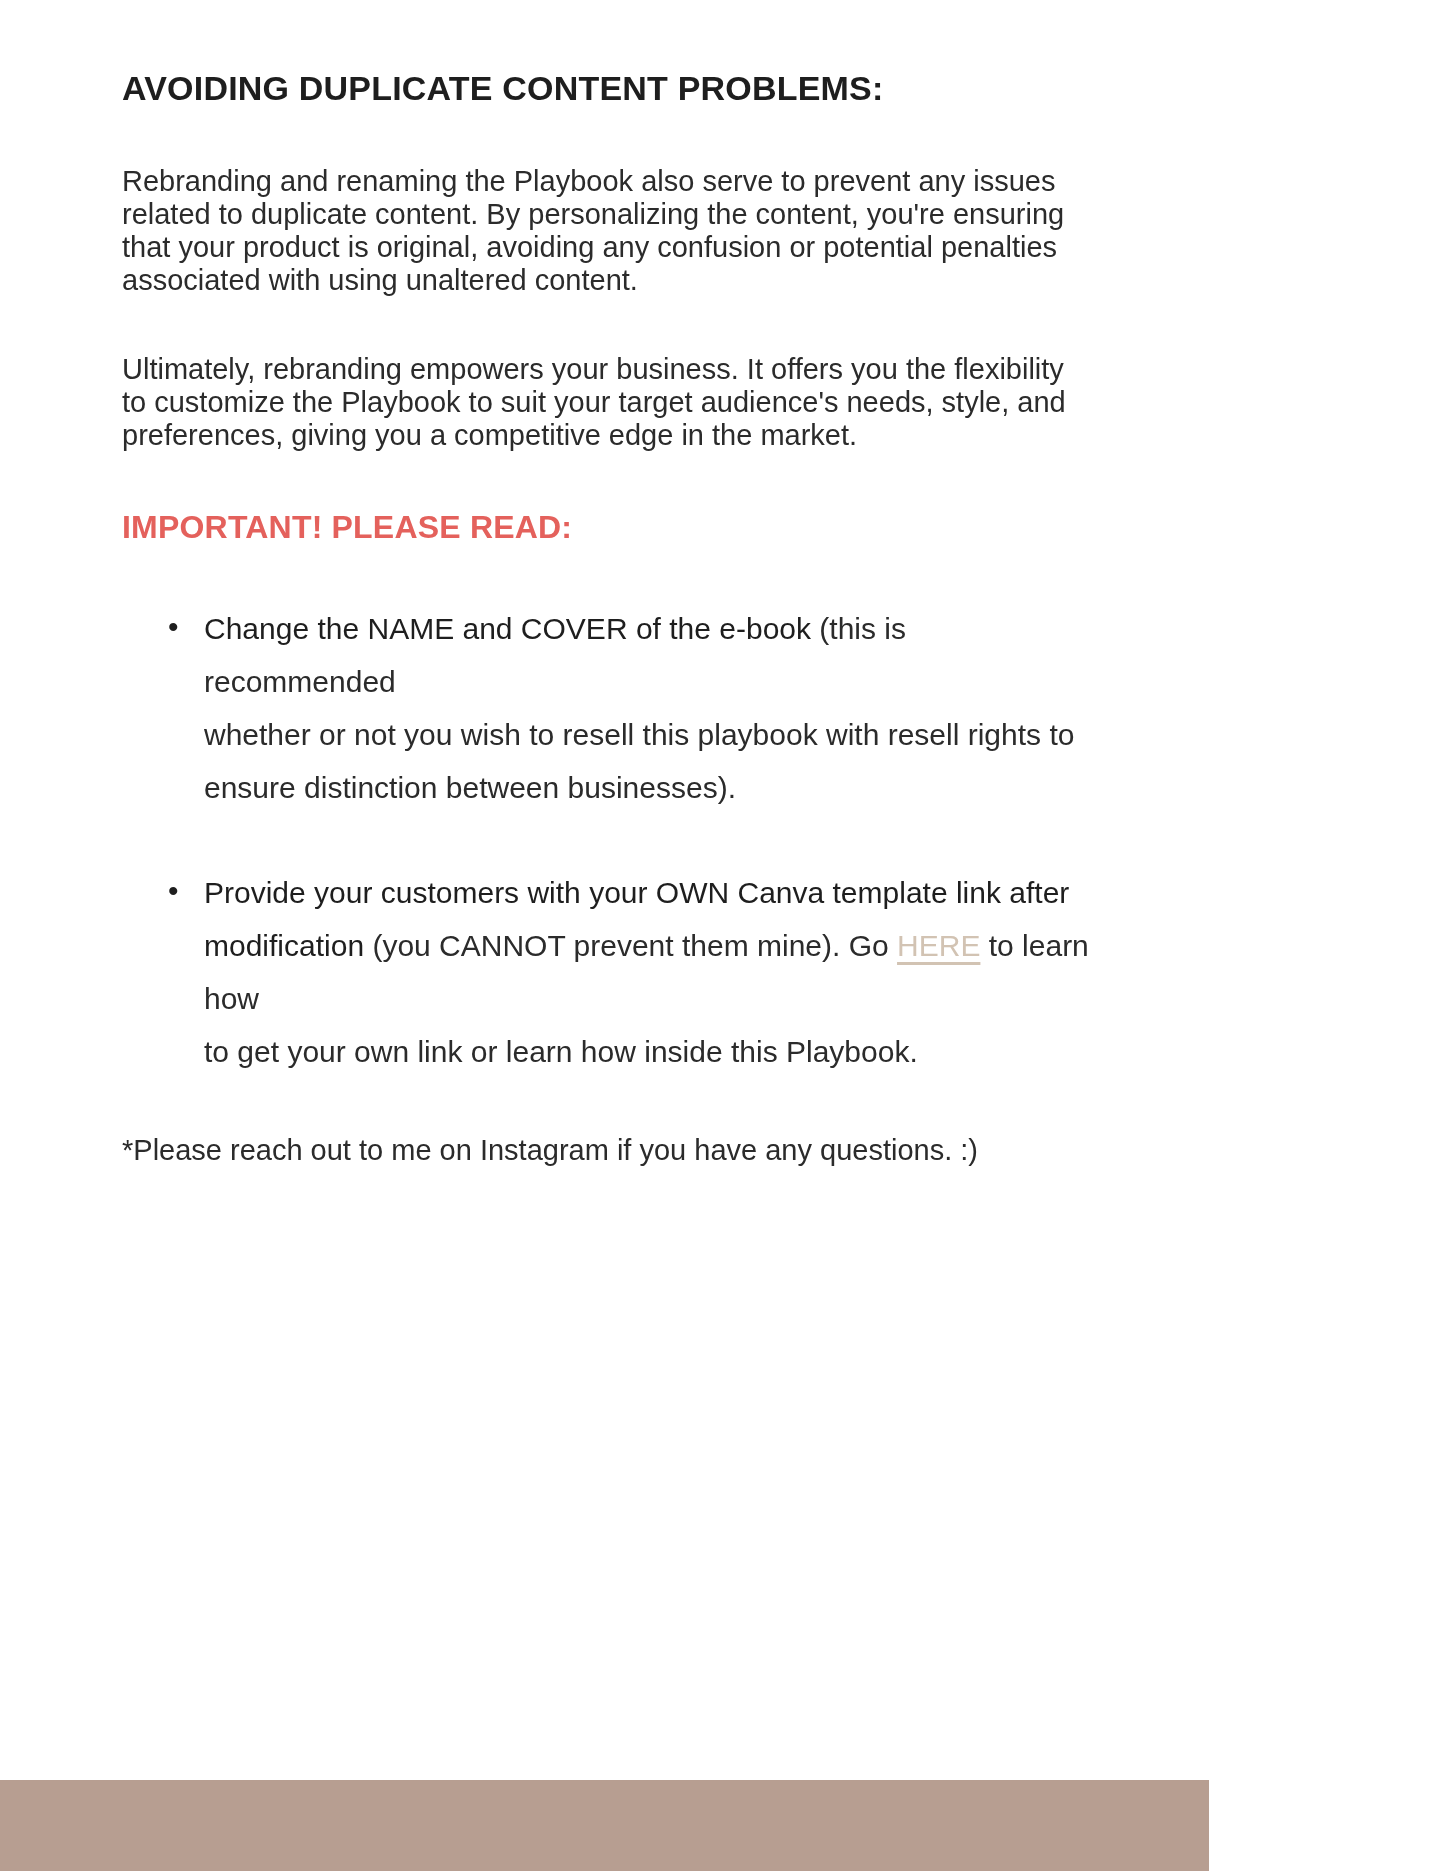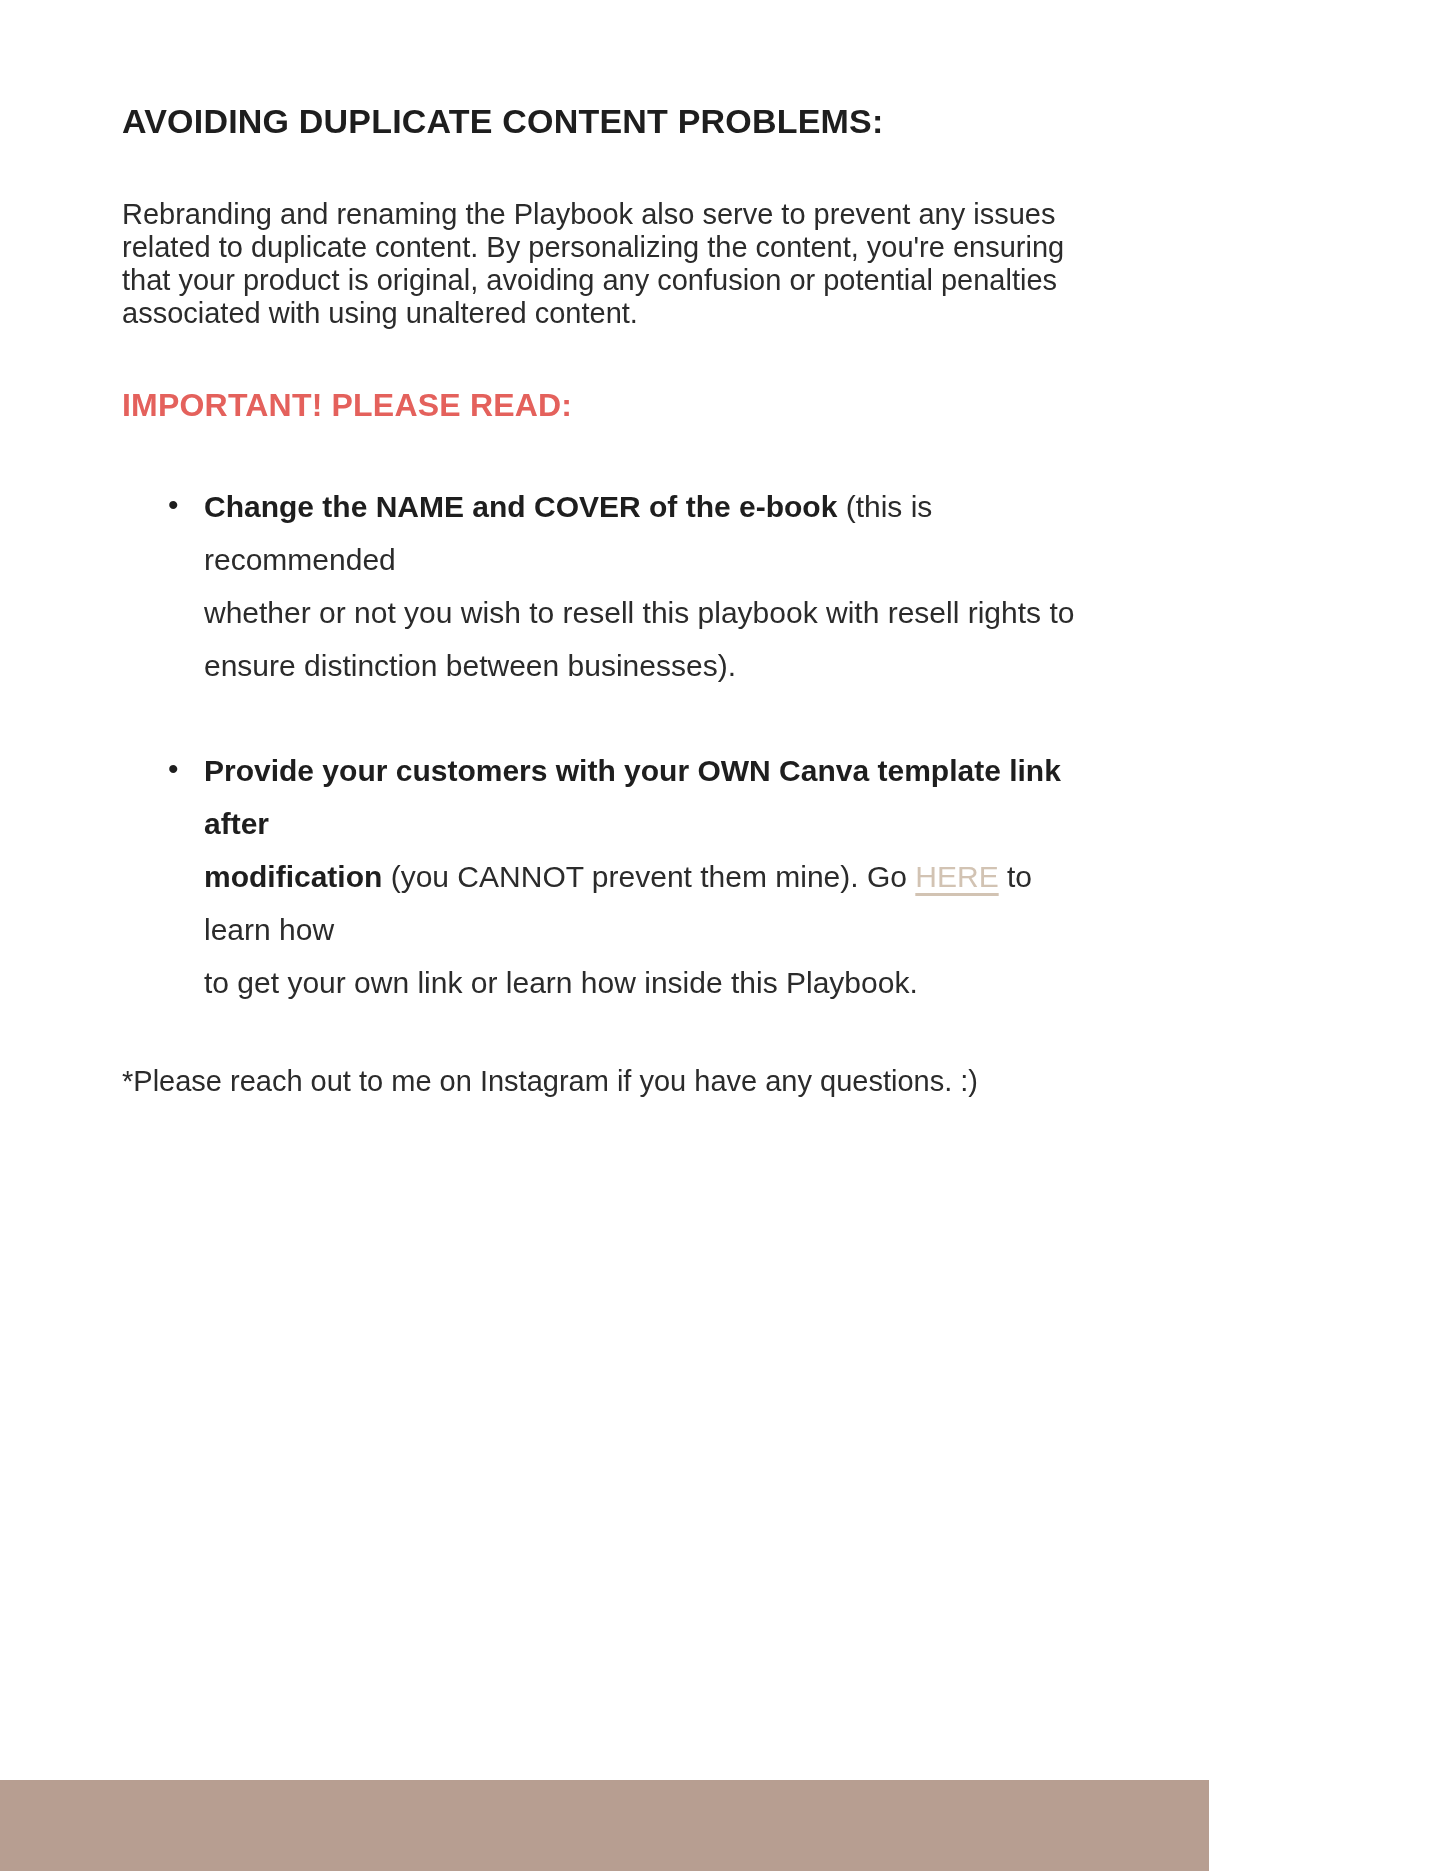--- a/index.html
+++ b/index.html
@@ -11,21 +11,21 @@
     width: 1445px;
     height: 1871px;
     position: relative;
     overflow: hidden;
     font-family: "Liberation Sans", sans-serif;
   }
   .page {
     box-sizing: border-box;
     width: 1209px;
     height: 1871px;
-    padding: 101px 118px 0 122px;
+    padding: 68px 118px 0 122px;
     position: relative;
   }
   .blocks { }
   .doc-heading {
     font-size: 34px;
     font-weight: 700;
     color: var(--heading-text, #1e1e1e);
     letter-spacing: 0.2px;
     margin: 0 0 56px 0;
     line-height: 1.2;
@@ -61,21 +61,21 @@
   }
   ul.doc-bullets li:last-child { margin-bottom: 0; }
   ul.doc-bullets li .bullet-dot {
     position: absolute;
     left: 46px;
     top: -2px;
     font-size: 30px;
     color: #1e1e1e;
   }
   ul.doc-bullets .seg-bold {
-    font-weight: 700;
+    font-weight: 400;
     color: #1e1e1e;
   }
   a.doc-link {
     color: var(--link-tan, #D2C3B3);
     font-weight: 400;
     text-decoration: underline;
     text-decoration-thickness: 3px;
     text-underline-offset: 6px;
     cursor: pointer;
   }
@@ -91,20 +91,23 @@
 </head>
 <body style="background: rgb(255, 255, 255);">
 
 <main class="page">
   <section class="blocks" id="blocks">
       <h2 class="doc-heading">AVOIDING DUPLICATE CONTENT PROBLEMS:</h2>
       <p class="doc-para"><span class="seg">Rebranding and renaming the Playbook also serve to prevent any issues
 related to duplicate content. By personalizing the content, you're ensuring
 that your product is original, avoiding any confusion or potential penalties
 associated with using unaltered content.</span></p>
+      <p class="doc-para"><span class="seg">Ultimately, rebranding empowers your business. It offers you the flexibility
+to customize the Playbook to suit your target audience's needs, style, and
+preferences, giving you a competitive edge in the market.</span></p>
       <h2 class="doc-heading accent">IMPORTANT! PLEASE READ:</h2>
       <ul class="doc-bullets">
         <li><span class="bullet-dot">•</span><span class="seg-bold">Change the NAME and COVER of the e-book</span><span class="seg"> (this is recommended
 whether or not you wish to resell this playbook with resell rights to
 ensure distinction between businesses).</span></li>
         <li><span class="bullet-dot">•</span><span class="seg-bold">Provide your customers with your OWN Canva template link after
 modification</span><span class="seg"> (you CANNOT prevent them mine). Go </span><a class="doc-link" href="#">HERE</a><span class="seg"> to learn how
 to get your own link or learn how inside this Playbook.</span></li>
       </ul>
       <p class="doc-para"><span class="seg">*Please reach out to me on Instagram if you have any questions. :)</span></p>

